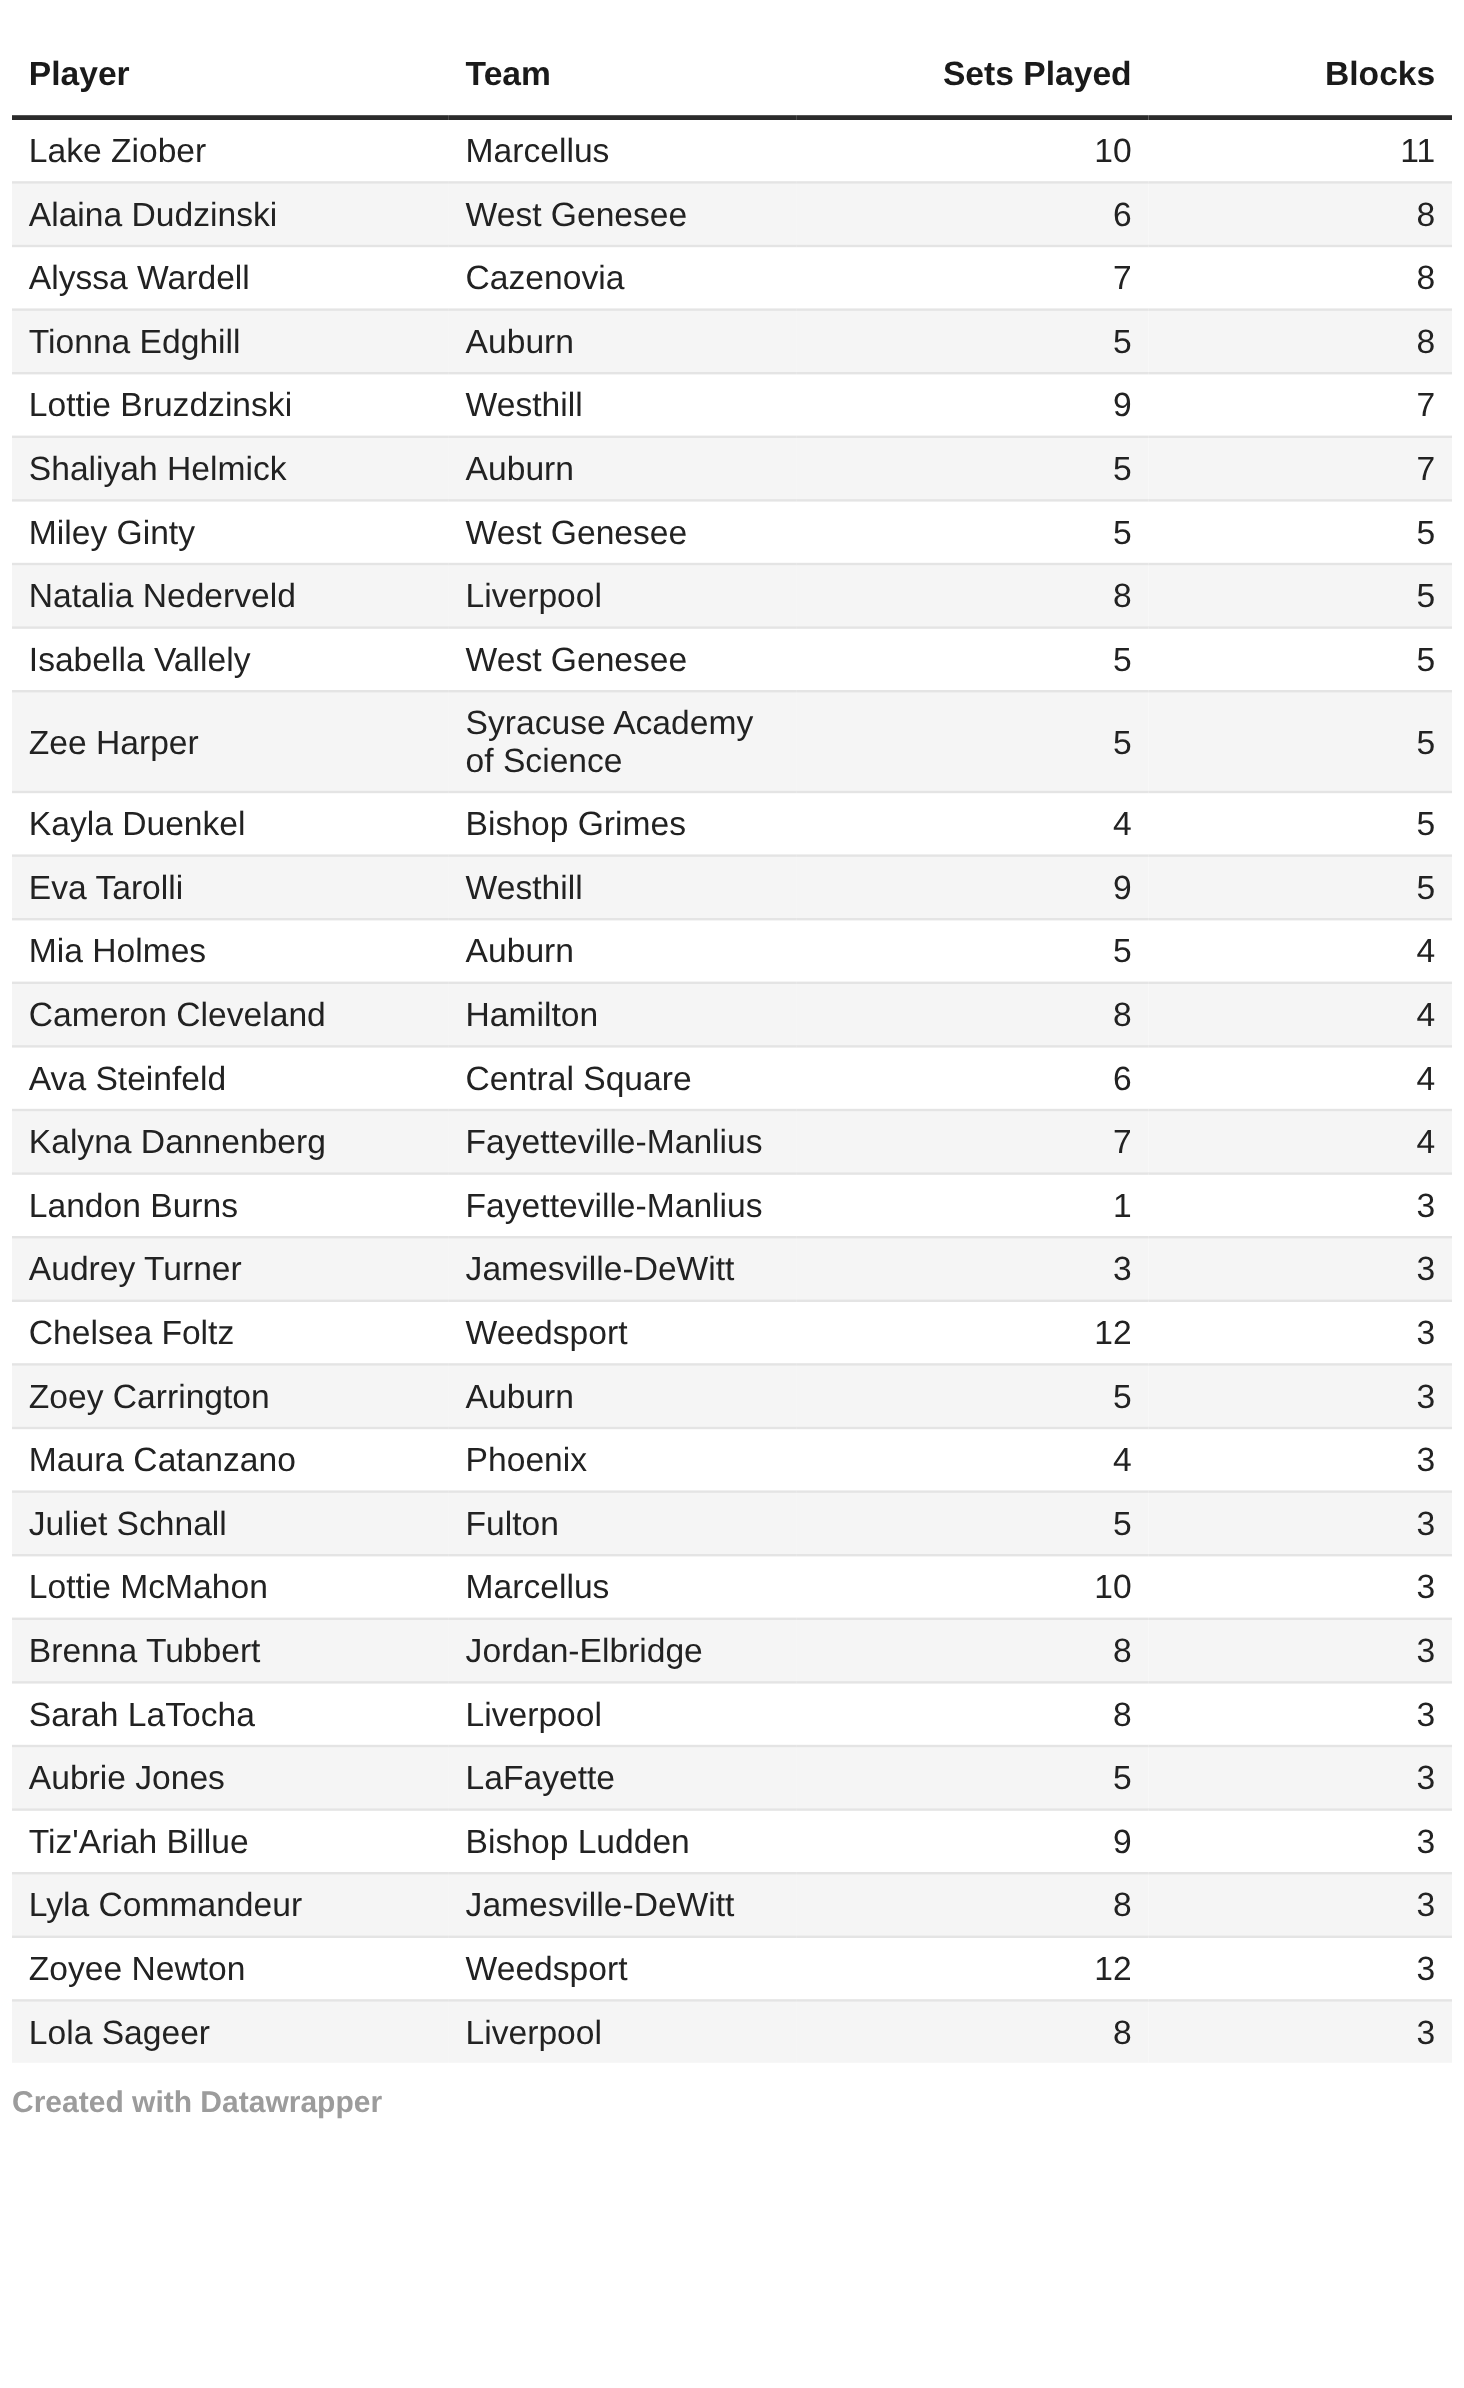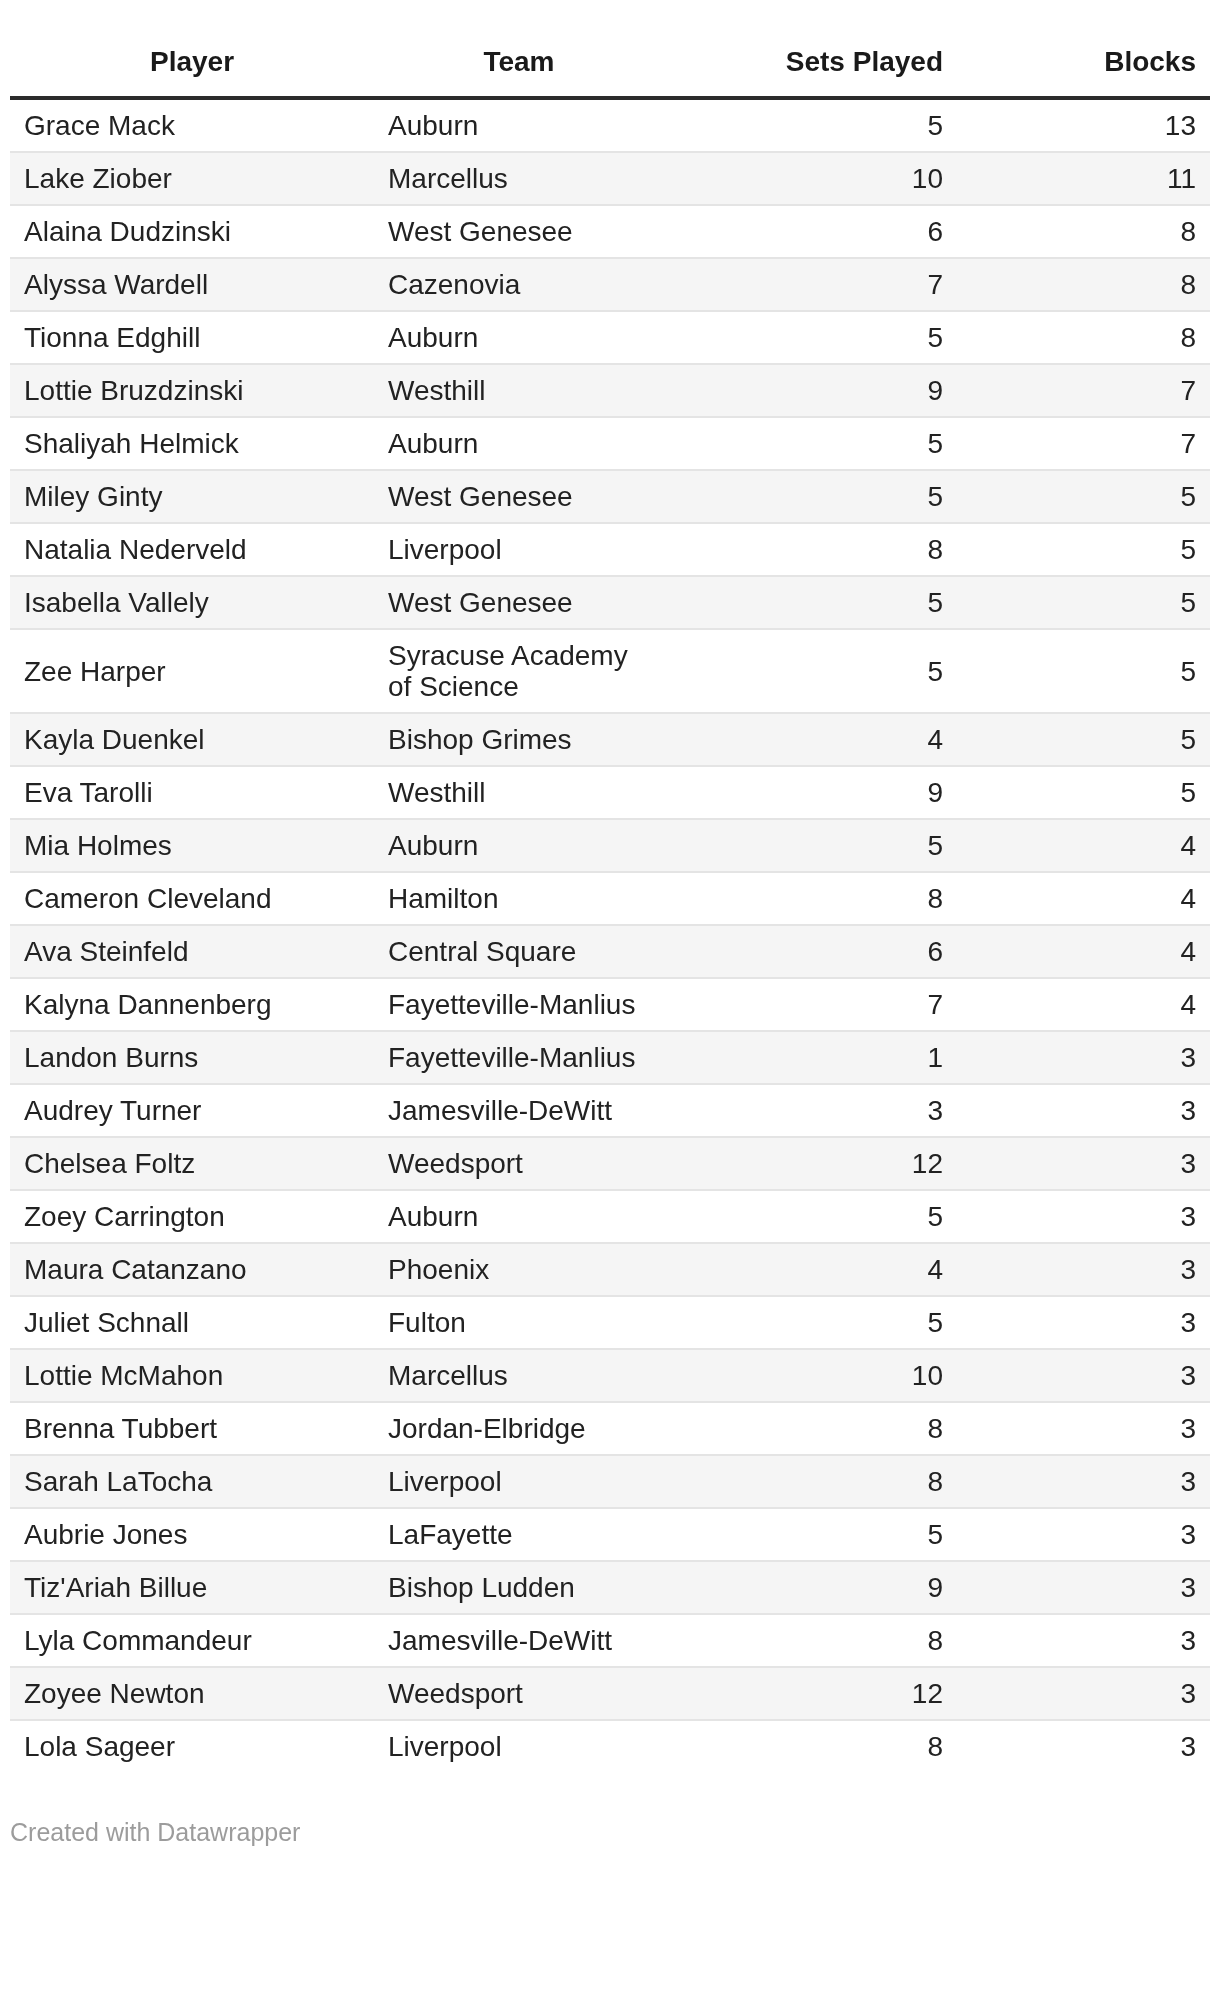--- a/index.html
+++ b/index.html
@@ -28,21 +28,21 @@
   }
   col.c-player { width: 364px; }
   col.c-team   { width: 290px; }
   col.c-sets   { width: 293px; }
   col.c-blocks { width: 253px; }
 
   table.dw-table thead th {
     font-size: 28px;
     font-weight: bold;
     color: var(--header-text, #1a1a1a);
-    text-align: center;
+    text-align: left;
     vertical-align: bottom;
     padding: 46px 14px 18px 14px;
     border-bottom: 4px solid var(--header-rule, #2b2b2b);
     line-height: 32px;
   }
   table.dw-table th.num,
   table.dw-table td.num {
     text-align: right;
   }
   table.dw-table tbody td {
@@ -54,22 +54,23 @@
     border-top: 2px solid var(--row-rule, #e4e4e4);
     overflow-wrap: break-word;
   }
   table.dw-table tbody tr:first-child td {
     border-top: none;
   }
   table.dw-table tbody tr:nth-child(even) {
     background: var(--row-stripe, #f5f5f5);
   }
   .credit {
-    margin: 46px 10px 0 10px;
+    margin: 19px 10px 0 10px;
     padding-bottom: 28px;
+    font-weight: bold;
   }
   .credit a {
     font-size: 25px;
     color: var(--footer-text, #9c9c9c);
     text-decoration: none;
     cursor: pointer;
   }
 </style>
 </head>
 <body>
@@ -86,26 +87,20 @@
       <thead>
         <tr>
           <th>Player</th>
           <th>Team</th>
           <th class="num">Sets Played</th>
           <th class="num">Blocks</th>
         </tr>
       </thead>
       <tbody id="table-body">
 
-      <tr>
-            <td>Grace Mack</td>
-            <td>Auburn</td>
-            <td class="num">5</td>
-            <td class="num">13</td>
-          </tr>
           <tr>
             <td>Lake Ziober</td>
             <td>Marcellus</td>
             <td class="num">10</td>
             <td class="num">11</td>
           </tr>
           <tr>
             <td>Alaina Dudzinski</td>
             <td>West Genesee</td>
             <td class="num">6</td>

